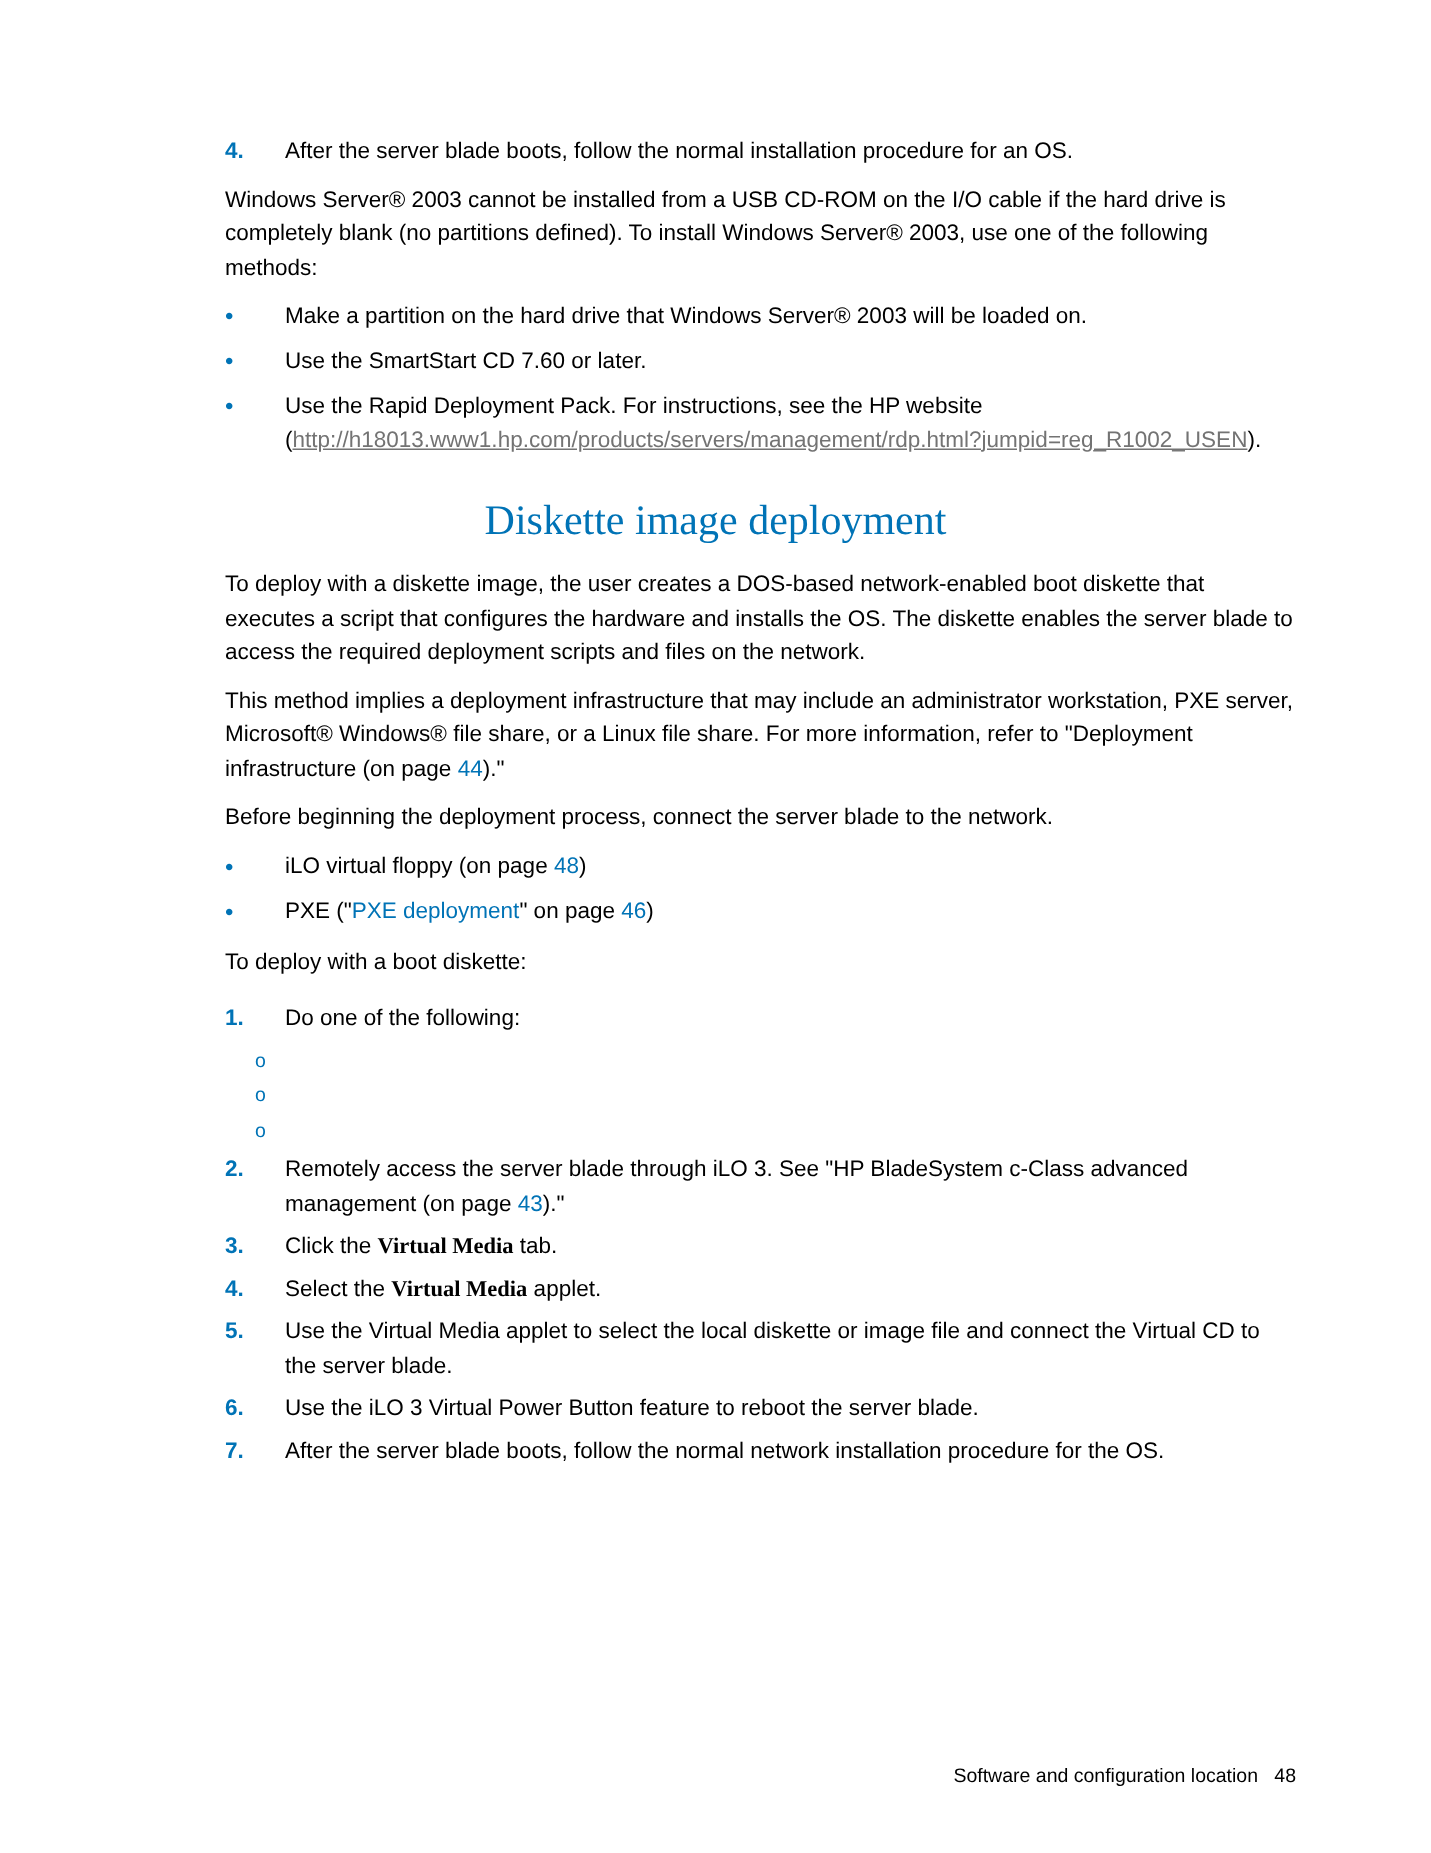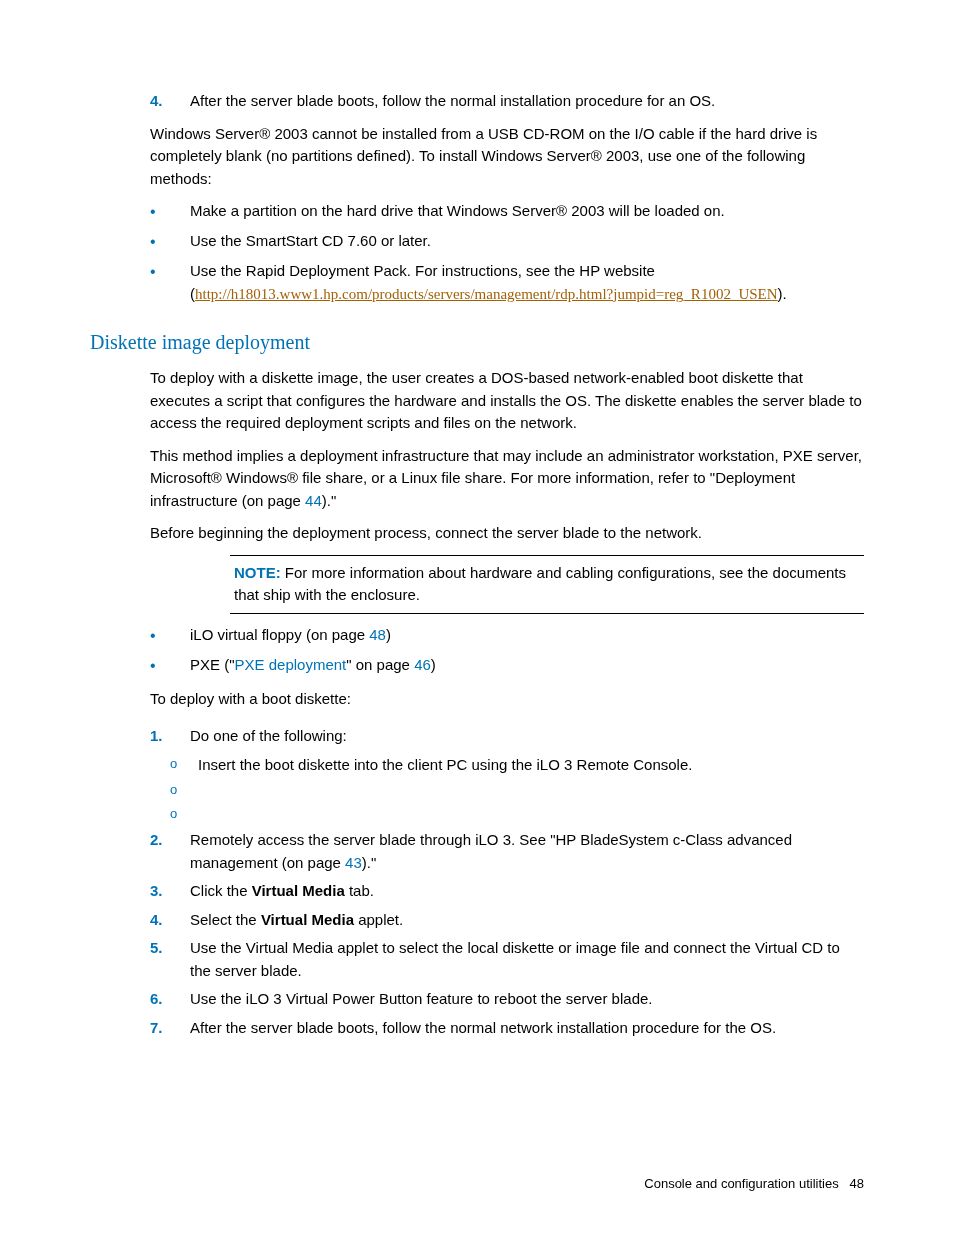--- a/index.html
+++ b/index.html
@@ -53,50 +53,50 @@
     flex-shrink: 0;
     font-size: 13px;
   }
   .para {
     margin: 10px 0;
   }
   h2.section {
     font-family: Georgia, 'Times New Roman', serif;
     font-weight: normal;
     color: #0073b6;
-    font-size: 20px;
+    font-size: 28px;
     margin: 22px 0 10px -60px;
+    text-align: center;
   }
   h3.subsection {
     font-family: Georgia, 'Times New Roman', serif;
     font-weight: normal;
     color: #0073b6;
     font-size: 20px;
     margin: 20px 0 8px 0;
   }
   .link {
-    color: #a16207;
+    color: #737373;
     text-decoration: underline;
     cursor: pointer;
-    font-family: Liberation Serif, serif;
   }
   .link-num {
     color: #0073b6;
   }
   .note-box {
     border-top: 1px solid #000;
     border-bottom: 1px solid #000;
     margin: 10px 0 10px 80px;
     padding: 6px 4px;
   }
   .note-label {
     color: #0073b6;
     font-weight: bold;
   }
-  .bold { font-weight: bold; }
+  .bold { font-weight: bold; font-family: Liberation Serif, serif; }
   .footer {
     position: absolute;
     bottom: 42px;
     right: 90px;
     font-size: 13px;
   }
 </style>
 </head>
 <body>
 
@@ -129,23 +129,20 @@
     <h2 class="section">Diskette image deployment</h2>
 
     <div class="para">To deploy with a diskette image, the user creates a DOS-based network-enabled boot diskette that executes a script that configures the hardware and installs the OS. The diskette enables the server blade to access the required deployment scripts and files on the network.</div>
 
     <div class="para">
       <span>This method implies a deployment infrastructure that may include an administrator workstation, PXE server, Microsoft® Windows® file share, or a Linux file share. For more information, refer to "Deployment infrastructure (on page </span><span class="link-num">44</span><span>)."</span>
     </div>
 
     <div class="para">Before beginning the deployment process, connect the server blade to the network.</div>
 
-    <div class="note-box">
-      <span class="note-label">NOTE:</span><span>  For more information about hardware and cabling configurations, see the documents that ship with the enclosure.</span>
-    </div>
 
 
     <div class="ul-item">
       <span class="bullet">•</span>
       <span class="ul-text">
         <span>iLO virtual floppy (on page </span><span class="link-num">48</span><span>)</span>
       </span>
     </div>
     <div class="ul-item">
       <span class="bullet">•</span>
@@ -157,21 +154,20 @@
 
     <div class="para" style="margin-bottom:15px">To deploy with a boot diskette:</div>
 
     <div class="ol-item">
       <span class="ol-num">1.</span>
       <span class="ol-text">Do one of the following:</span>
     </div>
 
     <div class="sub-item">
       <span class="sub-bullet">o</span>
-      <span>Insert the boot diskette into the client PC using the iLO 3 Remote Console.</span>
     </div>
     <div class="sub-item">
       <span class="sub-bullet">o</span>
     </div>
     <div class="sub-item">
       <span class="sub-bullet">o</span>
     </div>
 
     <div class="ol-item">
       <span class="ol-num">2.</span>
@@ -205,16 +201,16 @@
     </div>
 
     <div class="ol-item">
       <span class="ol-num">7.</span>
       <span class="ol-text">After the server blade boots, follow the normal network installation procedure for the OS.</span>
     </div>
 
   </div>
 
   <div class="footer">
-    <span>Console and configuration utilities</span>&nbsp;&nbsp;&nbsp;<span>48</span>
+    <span>Software and configuration location</span>&nbsp;&nbsp;&nbsp;<span>48</span>
   </div>
 
 </div>
 
 </body></html>

